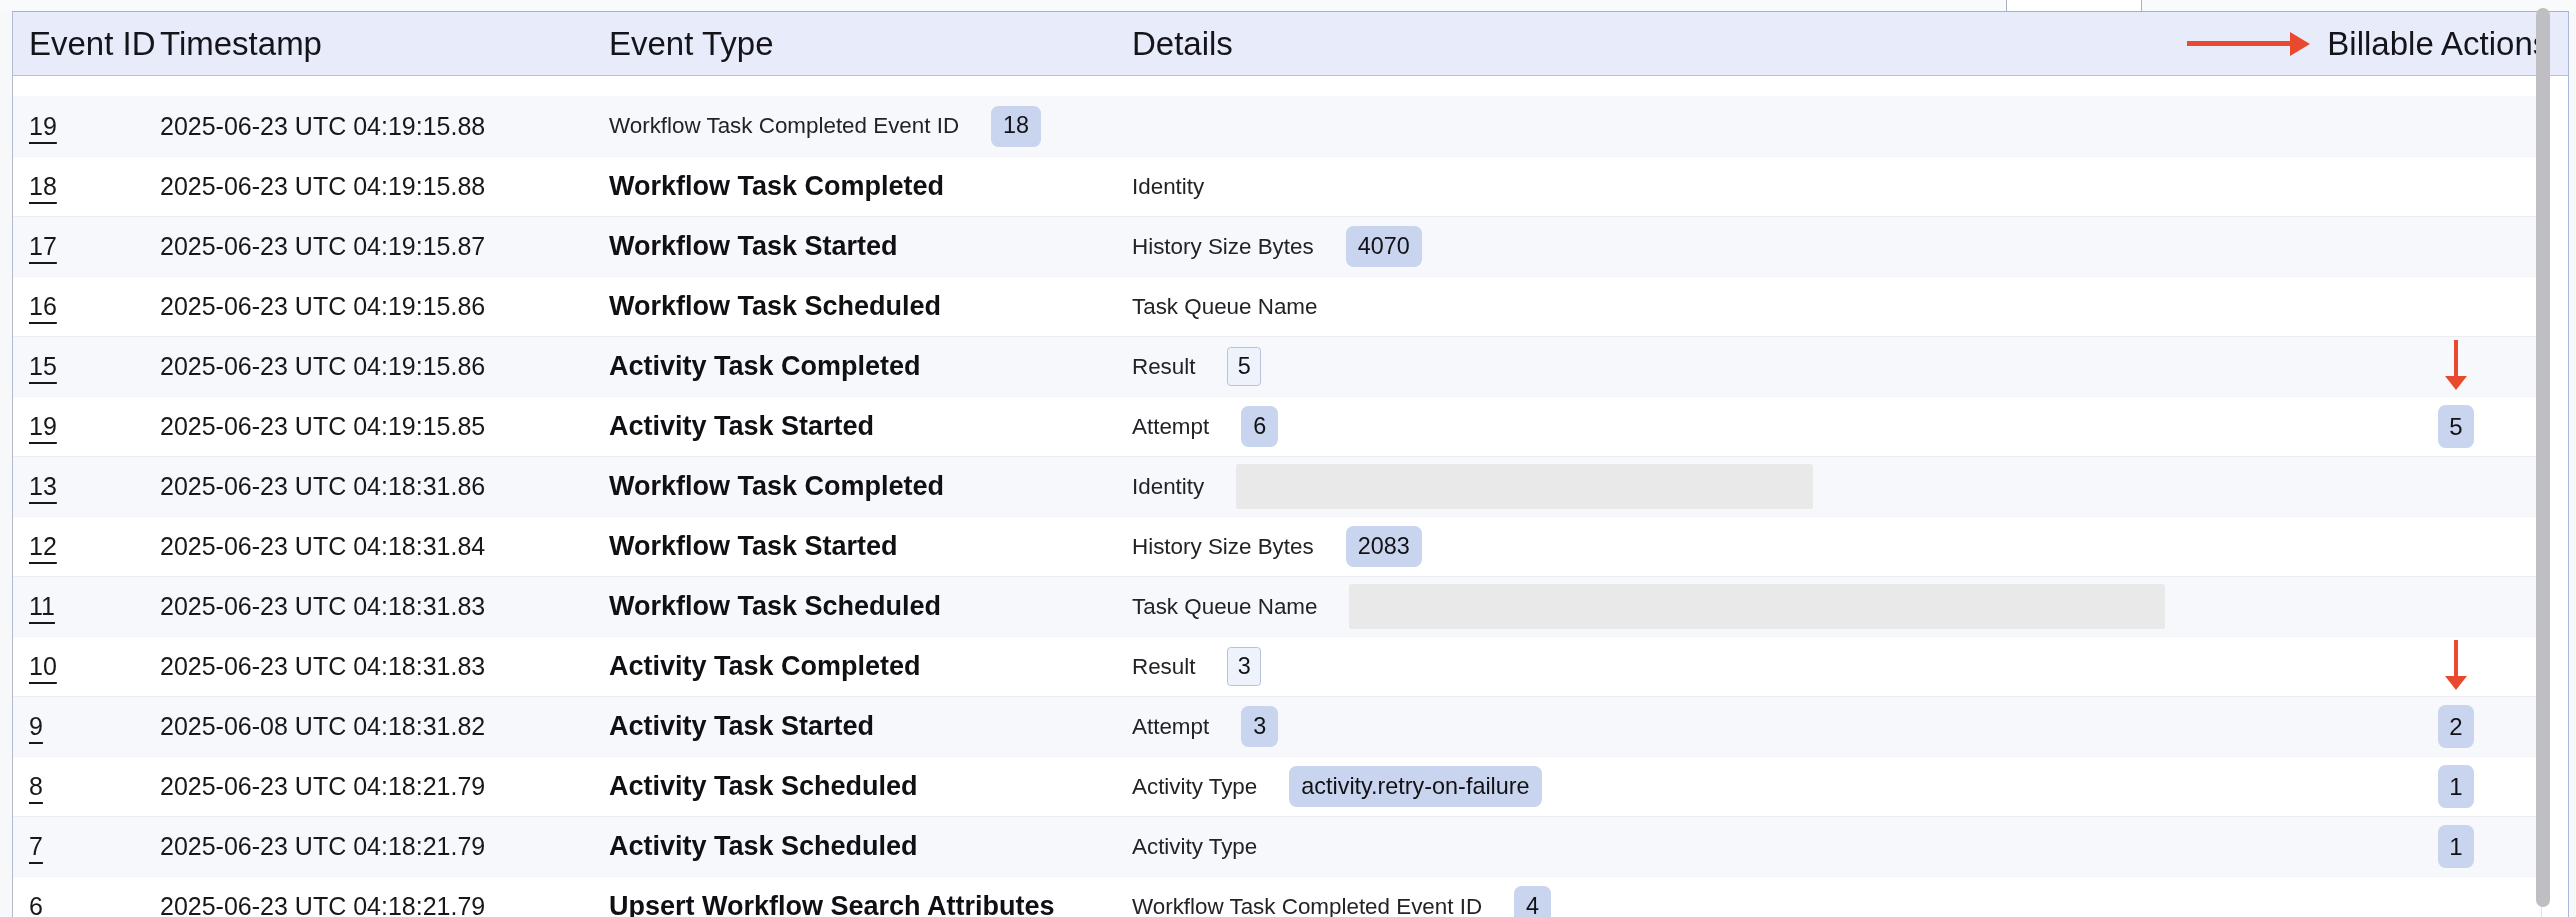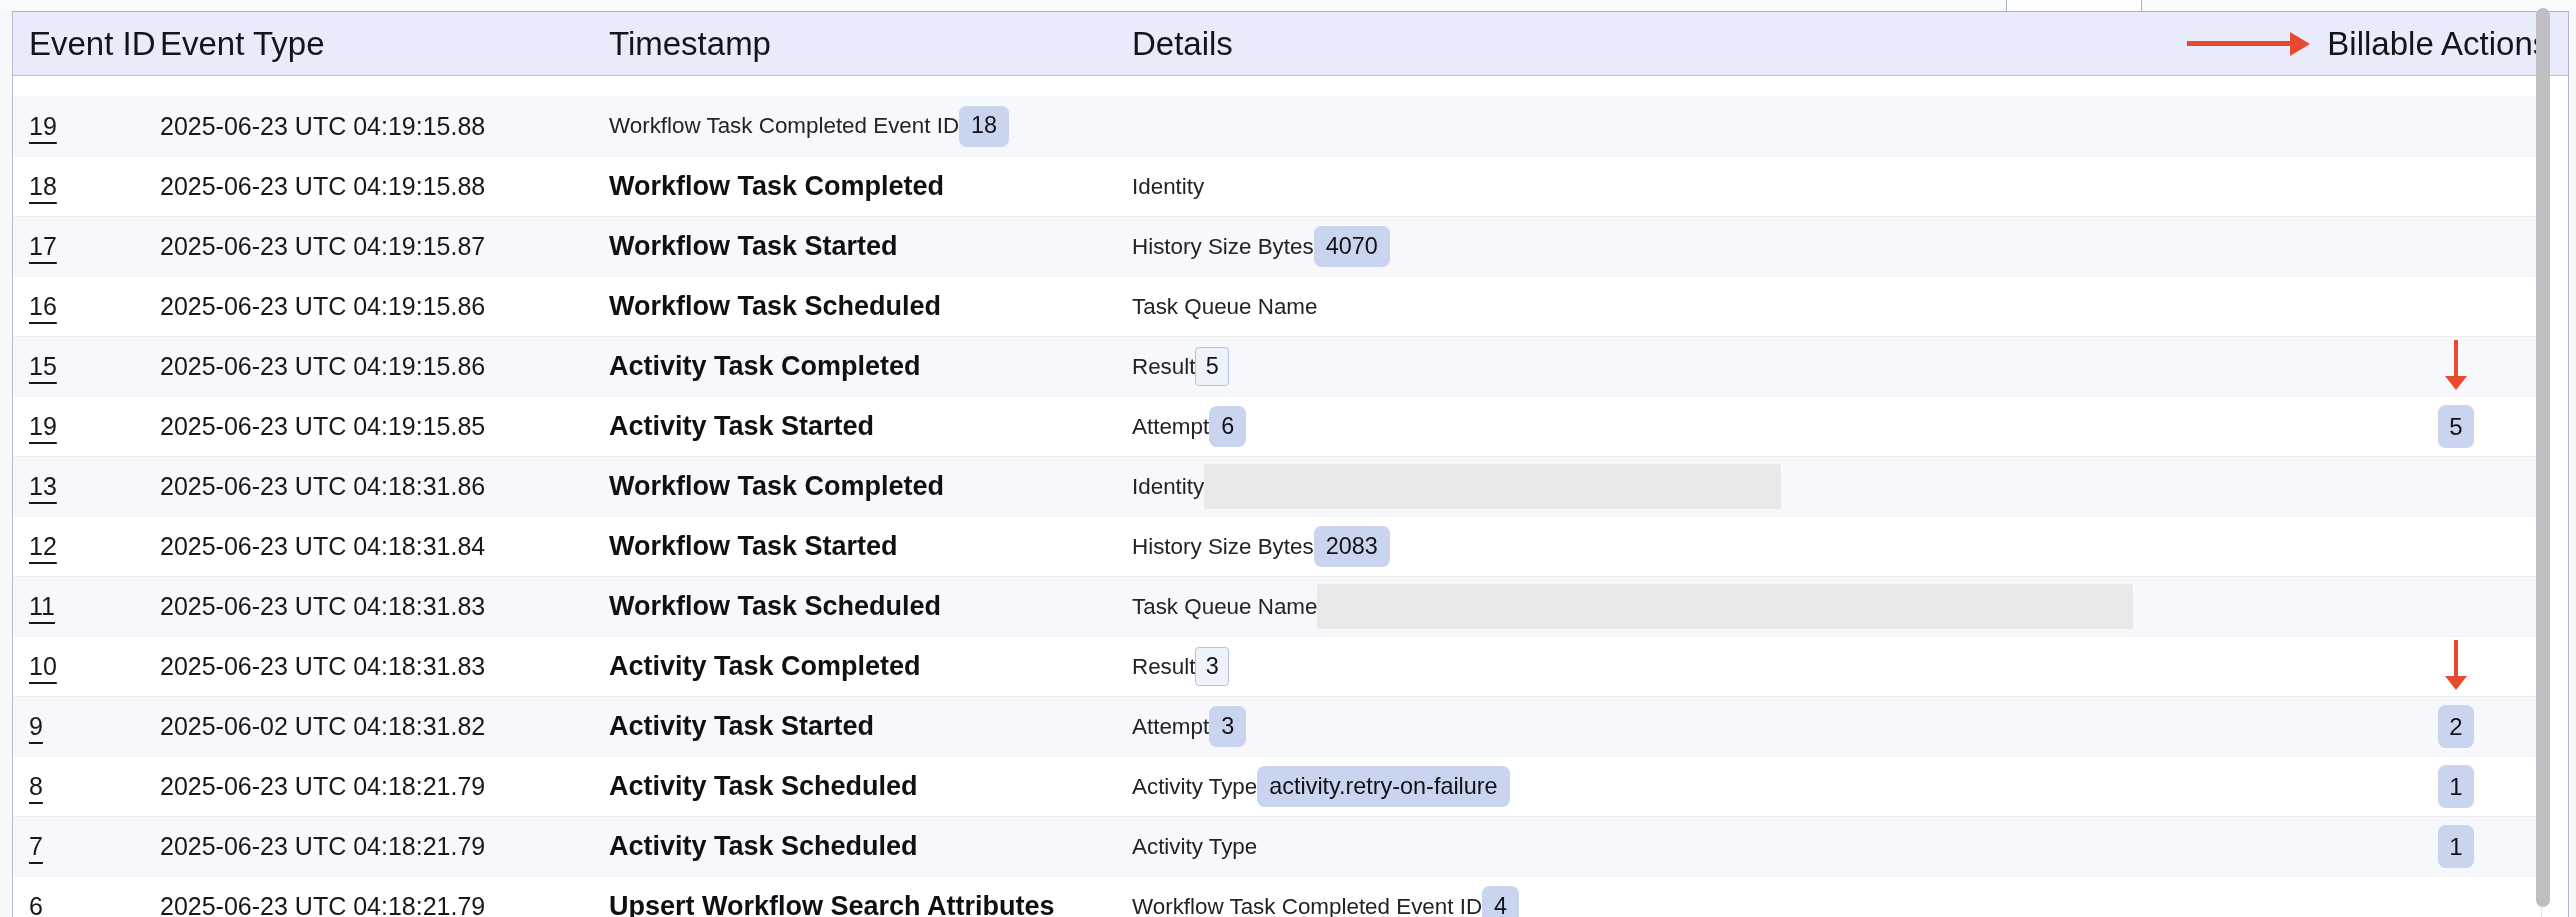--- a/index.html
+++ b/index.html
@@ -51,21 +51,21 @@
   .tbody{position:relative;}
   .row{height:60px;padding-left:16px;background:#ffffff;border-top:0.9px solid var(--row-sep);}
   .row:first-child{border-top:none;margin-top:20px;}
   .row.tint{background:var(--row-tint);}
   .row-sliver{height:3.7px;background:var(--row-tint);border-top:0.9px solid var(--row-sep);}
 
   .cell-id a{font-size:25px;color:var(--text);text-decoration:underline;text-underline-offset:6.5px;
     text-decoration-thickness:1.9px;}
   .cell-ts{font-size:25px;color:var(--text);white-space:nowrap;}
   .cell-type{font-size:27px;font-weight:700;color:#101014;white-space:nowrap;}
-  .cell-details{display:flex;align-items:center;gap:0;white-space:nowrap;overflow:hidden;}
+  .cell-details{display:flex;align-items:center;gap:32px;white-space:nowrap;overflow:hidden;}
   .detail-label{font-size:22.4px;color:var(--text-soft);}
   .badge{font-size:23.4px;color:#121216;background:var(--badge-fill);border-radius:7.5px;
     padding:7.5px 12px;line-height:1.1;}
   .badge.outlined{background:var(--badge-outline-bg);border:1.9px solid var(--badge-outline-border);
     border-radius:3.7px;padding:5.6px 9.3px;}
   .redacted{height:45px;background:var(--redacted);border-radius:2.8px;}
 
   .cell-billable{display:flex;align-items:center;justify-content:center;height:100%;}
   .b-badge{font-size:24px;background:var(--badge-fill);border-radius:7.5px;padding:7.5px 11.2px;color:#121216;}
   .arrow-down{display:flex;flex-direction:column;align-items:center;margin-top:-3.7px;}
@@ -84,22 +84,22 @@
 <div id="screen">
 
   <div class="top-strip">
     <div class="stub"></div>
   </div>
 
   <div class="panel">
 
     <div class="thead grid">
       <div class="th">Event ID</div>
+      <div class="th">Timestamp</div>
       <div class="th">Event Type</div>
-      <div class="th">Timestamp</div>
       <div class="th">Details</div>
       <div class="th th-billable">
         <span class="arrow-right">
           <span class="stem"></span>
             <span class="head"></span>
         </span>
         <span>Billable Actions</span>
       </div>
     </div>
 
@@ -208,21 +208,21 @@
           </div>
           <div class="cell-billable">
             <span class="arrow-down">
               <span class="stem"></span>
               <span class="head"></span>
             </span>
           </div>
         </div>
         <div class="row grid tint">
           <div class="cell-id"><a href="#">9</a></div>
-          <div class="cell-ts">2025-06-02 UTC 04:18:31.82</div>
+          <div class="cell-ts">2025-06-08 UTC 04:18:31.82</div>
           <div class="cell-type">Activity Task Started</div>
           <div class="cell-details">
             <span class="detail-label">Attempt</span>
             <span class="badge">3</span>
           </div>
           <div class="cell-billable">
             <span class="b-badge">2</span>
           </div>
         </div>
         <div class="row grid">

